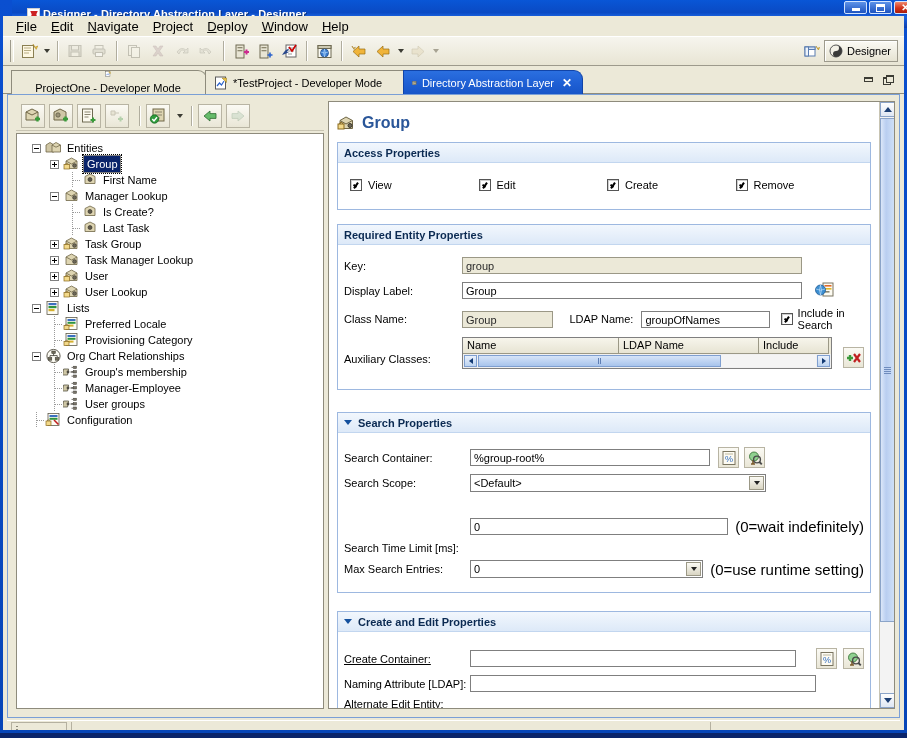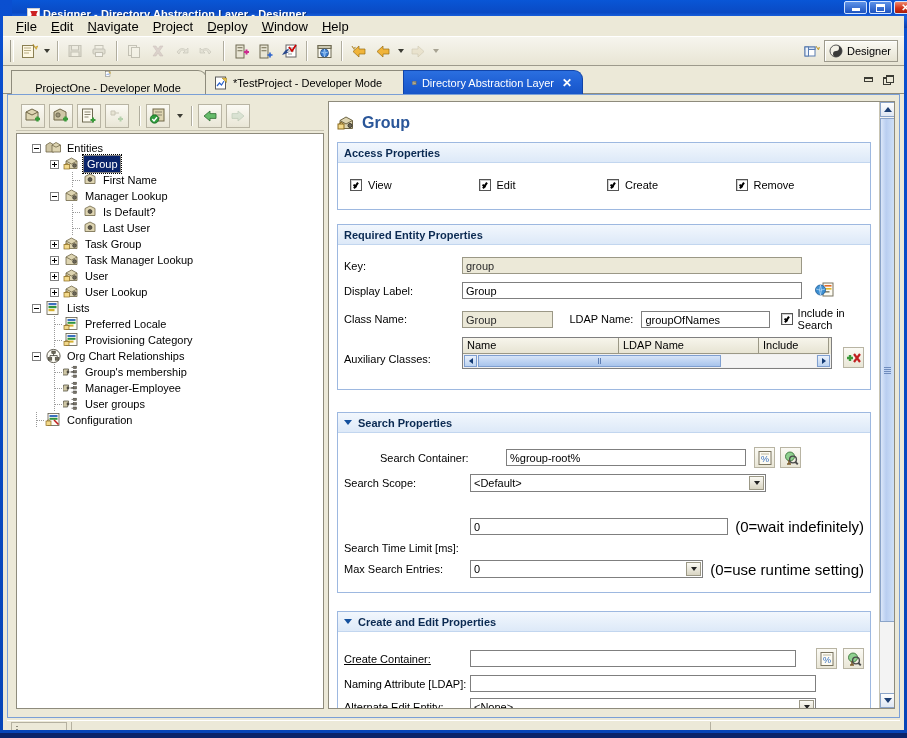--- a/index.html
+++ b/index.html
@@ -621,33 +621,33 @@
                 <div class="trow">
                   <span style="display: inline-block; width: 44px; flex: 0 0 auto;"></span>
                   <span class="tw">
                     <span class="tdots"></span>
                     <span class="tdash"></span>
                   </span>
                   <span class="ticon"><svg width="17" height="16" viewBox="0 0 17 16">
                       <path d="M4 4.5 L9 2 L14 4.5 L14 11.5 L4 11.5 Z" fill="#ded5b2" stroke="#6f6646" stroke-width=".8"></path>
                       <circle cx="9" cy="7.5" r="2" fill="#5d584a" stroke="#2f2c24" stroke-width=".6"></circle>
                     </svg></span>
-                  <span class="tlabel">Is Default?</span>
+                  <span class="tlabel">Is Create?</span>
                 </div>
                 <div class="trow">
                   <span style="display: inline-block; width: 44px; flex: 0 0 auto;"></span>
                   <span class="tw">
                     <span class="tdots"></span>
                     <span class="tdash"></span>
                   </span>
                   <span class="ticon"><svg width="17" height="16" viewBox="0 0 17 16">
                       <path d="M4 4.5 L9 2 L14 4.5 L14 11.5 L4 11.5 Z" fill="#ded5b2" stroke="#6f6646" stroke-width=".8"></path>
                       <circle cx="9" cy="7.5" r="2" fill="#5d584a" stroke="#2f2c24" stroke-width=".6"></circle>
                     </svg></span>
-                  <span class="tlabel">Last User</span>
+                  <span class="tlabel">Last Task</span>
                 </div>
                 <div class="trow">
                   <span style="display: inline-block; width: 26px; flex: 0 0 auto;"></span>
                   <span class="tw">
                     <span class="texp plus"></span>
                   </span>
                   <span class="ticon"><svg width="17" height="16" viewBox="0 0 17 16">
                       <path d="M3 5 L8.5 2 L14 5 L14 12.5 L3 12.5 Z" fill="#ded5b2" stroke="#6f6646" stroke-width=".8"></path>
                       <path d="M3 5 L8.5 8 L14 5" fill="none" stroke="#6f6646" stroke-width=".8"></path>
                       <rect x="1" y="8.5" width="5.5" height="4.5" fill="#f3d98a" stroke="#8a6a1e" stroke-width=".7"></rect>
@@ -936,21 +936,21 @@
               </div>
 
               <div class="sect" style="margin-top:22px;">
                 <div class="sect-hdr">
                   <span class="tri"></span>
                   <span>Search Properties</span>
                 </div>
                 <div class="sect-body" style="padding:14px 6px 14px 6px;">
 
                   <div class="frow">
-                    <span class="flabel" style="width:126px;margin-left:36px;">Search Container:</span>
+                    <span class="flabel" style="width:126px;">Search Container:</span>
                     <div class="inp" style="width:240px;">%group-root%</div>
                     <div class="smallbtn" style="margin-left:8px;">
                       <svg width="16" height="16" viewBox="0 0 16 16">
                         <rect x="2" y="1.5" width="12" height="13" fill="#fdfbf2" stroke="#7a7560"></rect>
                         <path d="M4 4 l8 0" stroke="#bdb8a0" stroke-width="1"></path>
                         <text x="4" y="12" font-size="9" fill="#2f6bbf" font-family="Liberation Sans">%</text>
                       </svg>
                     </div>
                     <div class="smallbtn" style="margin-left:5px;">
                       <svg width="16" height="16" viewBox="0 0 16 16">
@@ -1015,24 +1015,20 @@
                     </div>
                   </div>
 
                   <div class="frow">
                     <span class="flabel" style="width:126px;">Naming Attribute [LDAP]:</span>
                     <div class="inp" style="width:346px;"></div>
                   </div>
 
                   <div class="frow" style="margin-bottom:1px;">
                     <span class="flabel" style="width:126px;">Alternate Edit Entity:</span>
-                    <div class="sel" style="width:346px;">
-                      <span>&lt;None&gt;</span>
-                      <span class="arrowbox"></span>
-                    </div>
                   </div>
 
                 </div>
               </div>
 
               <div style="height:26px;"></div>
             </div>
           </div>
 
           <div class="vsb">

